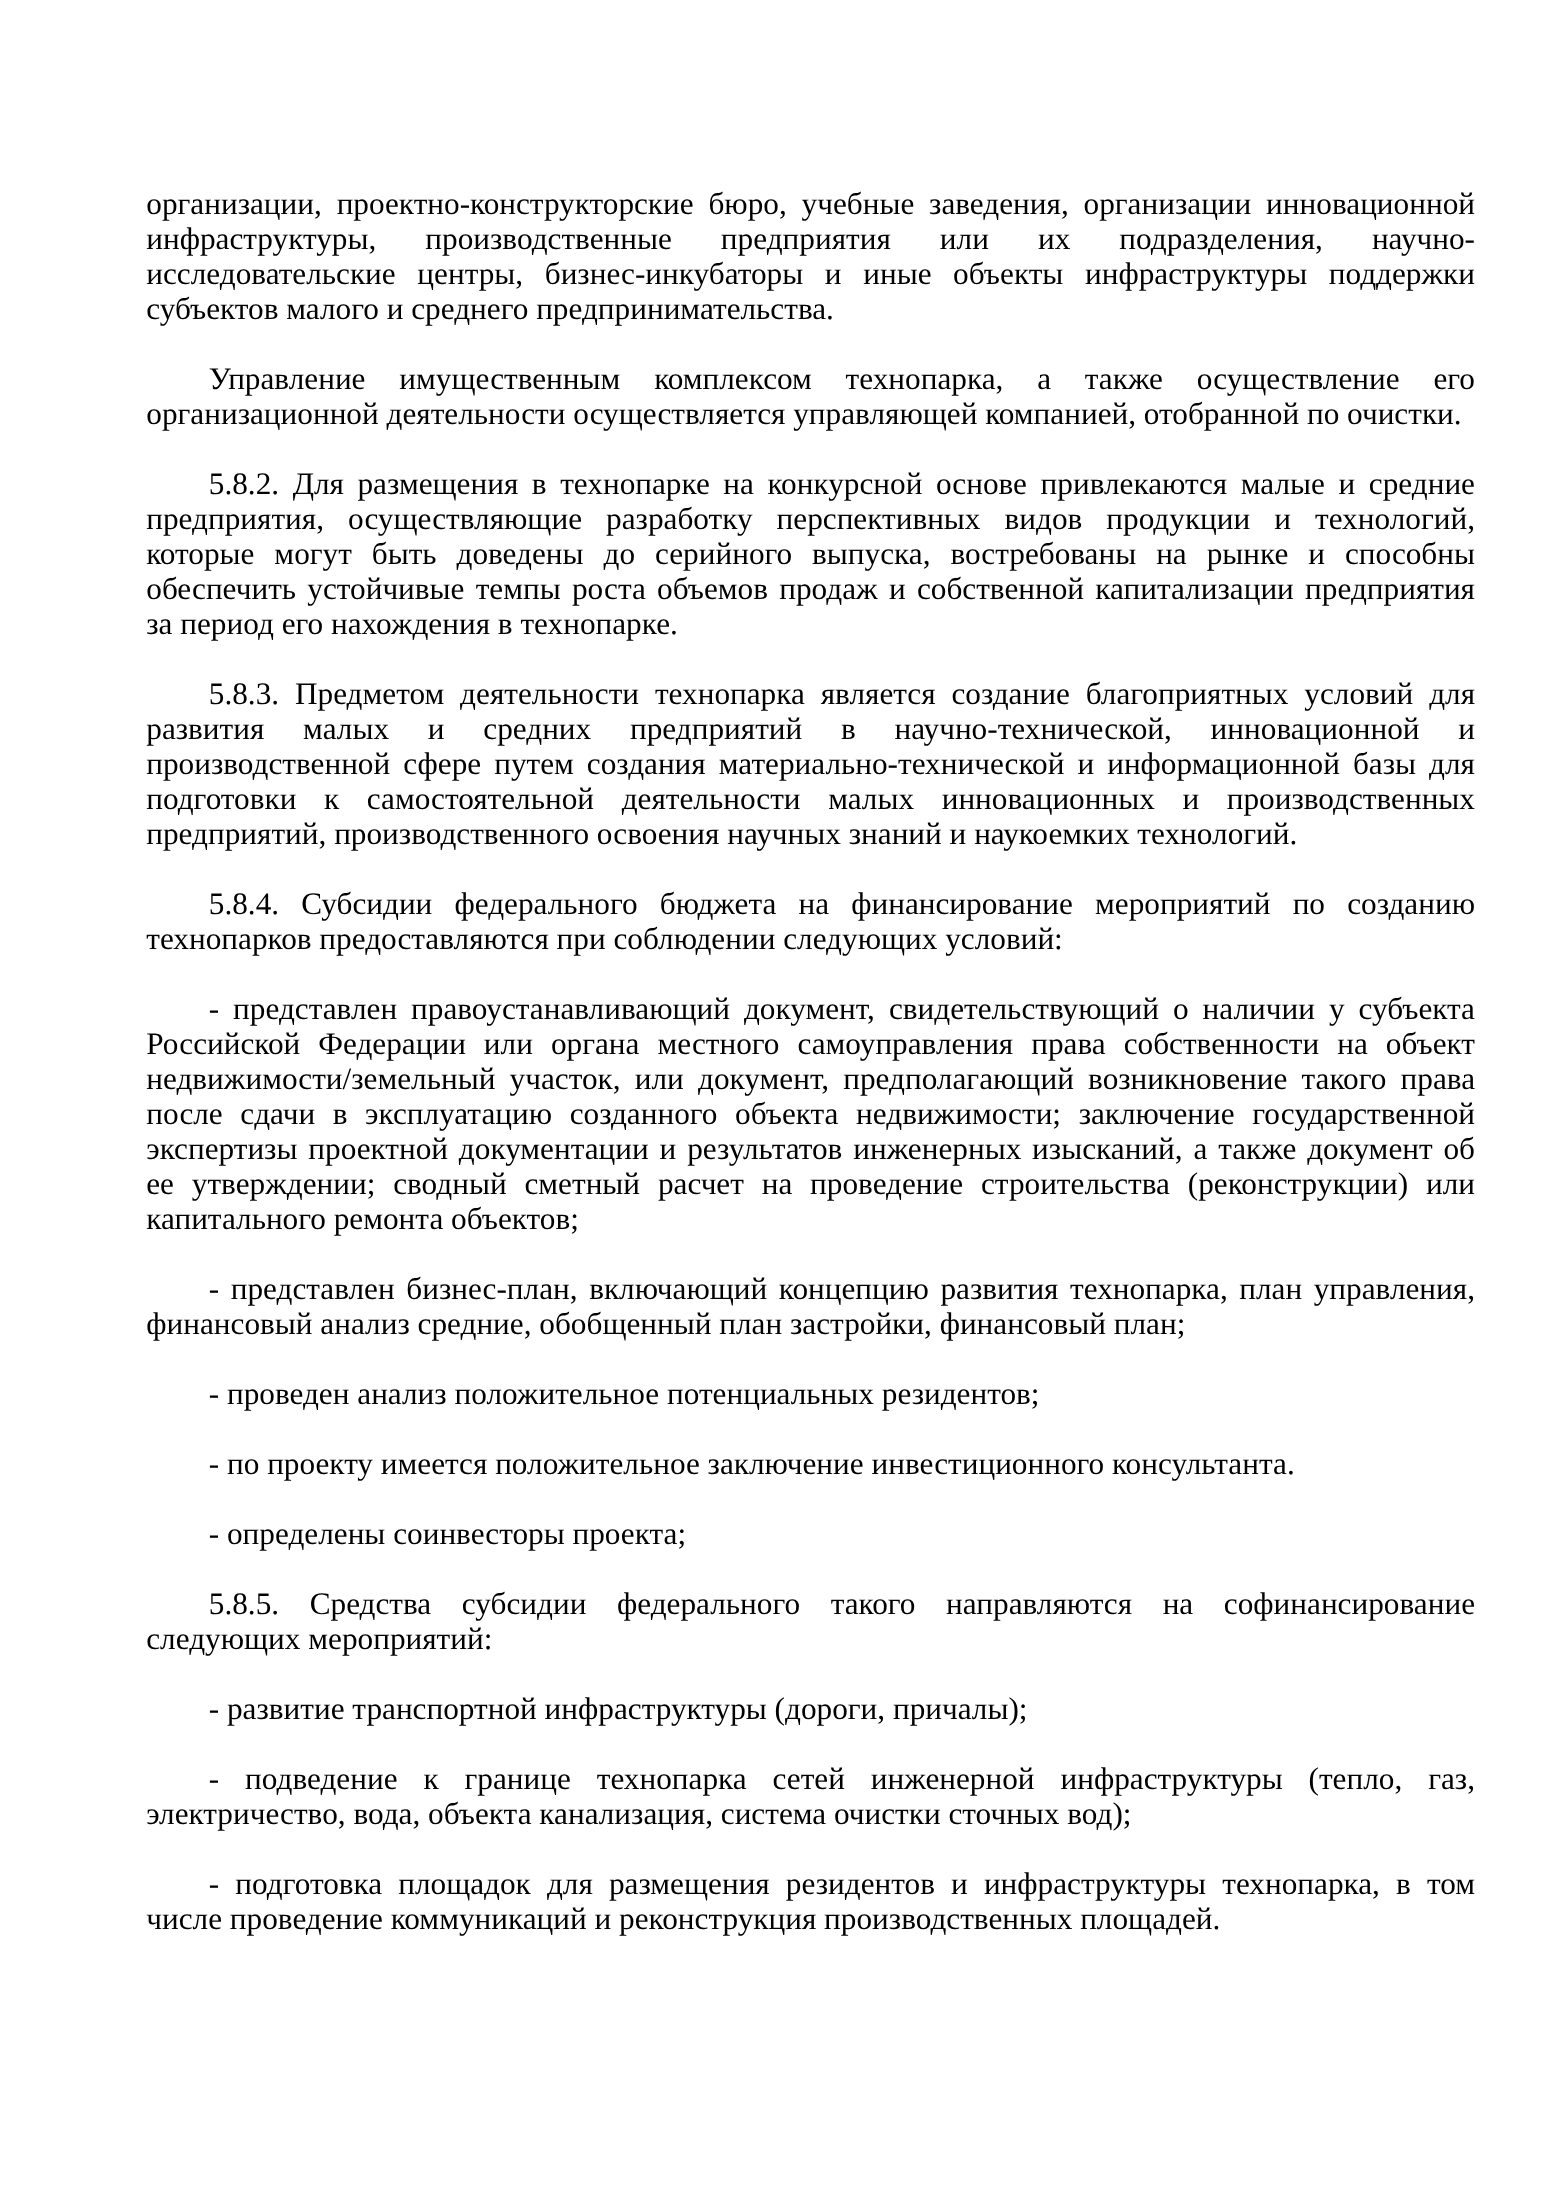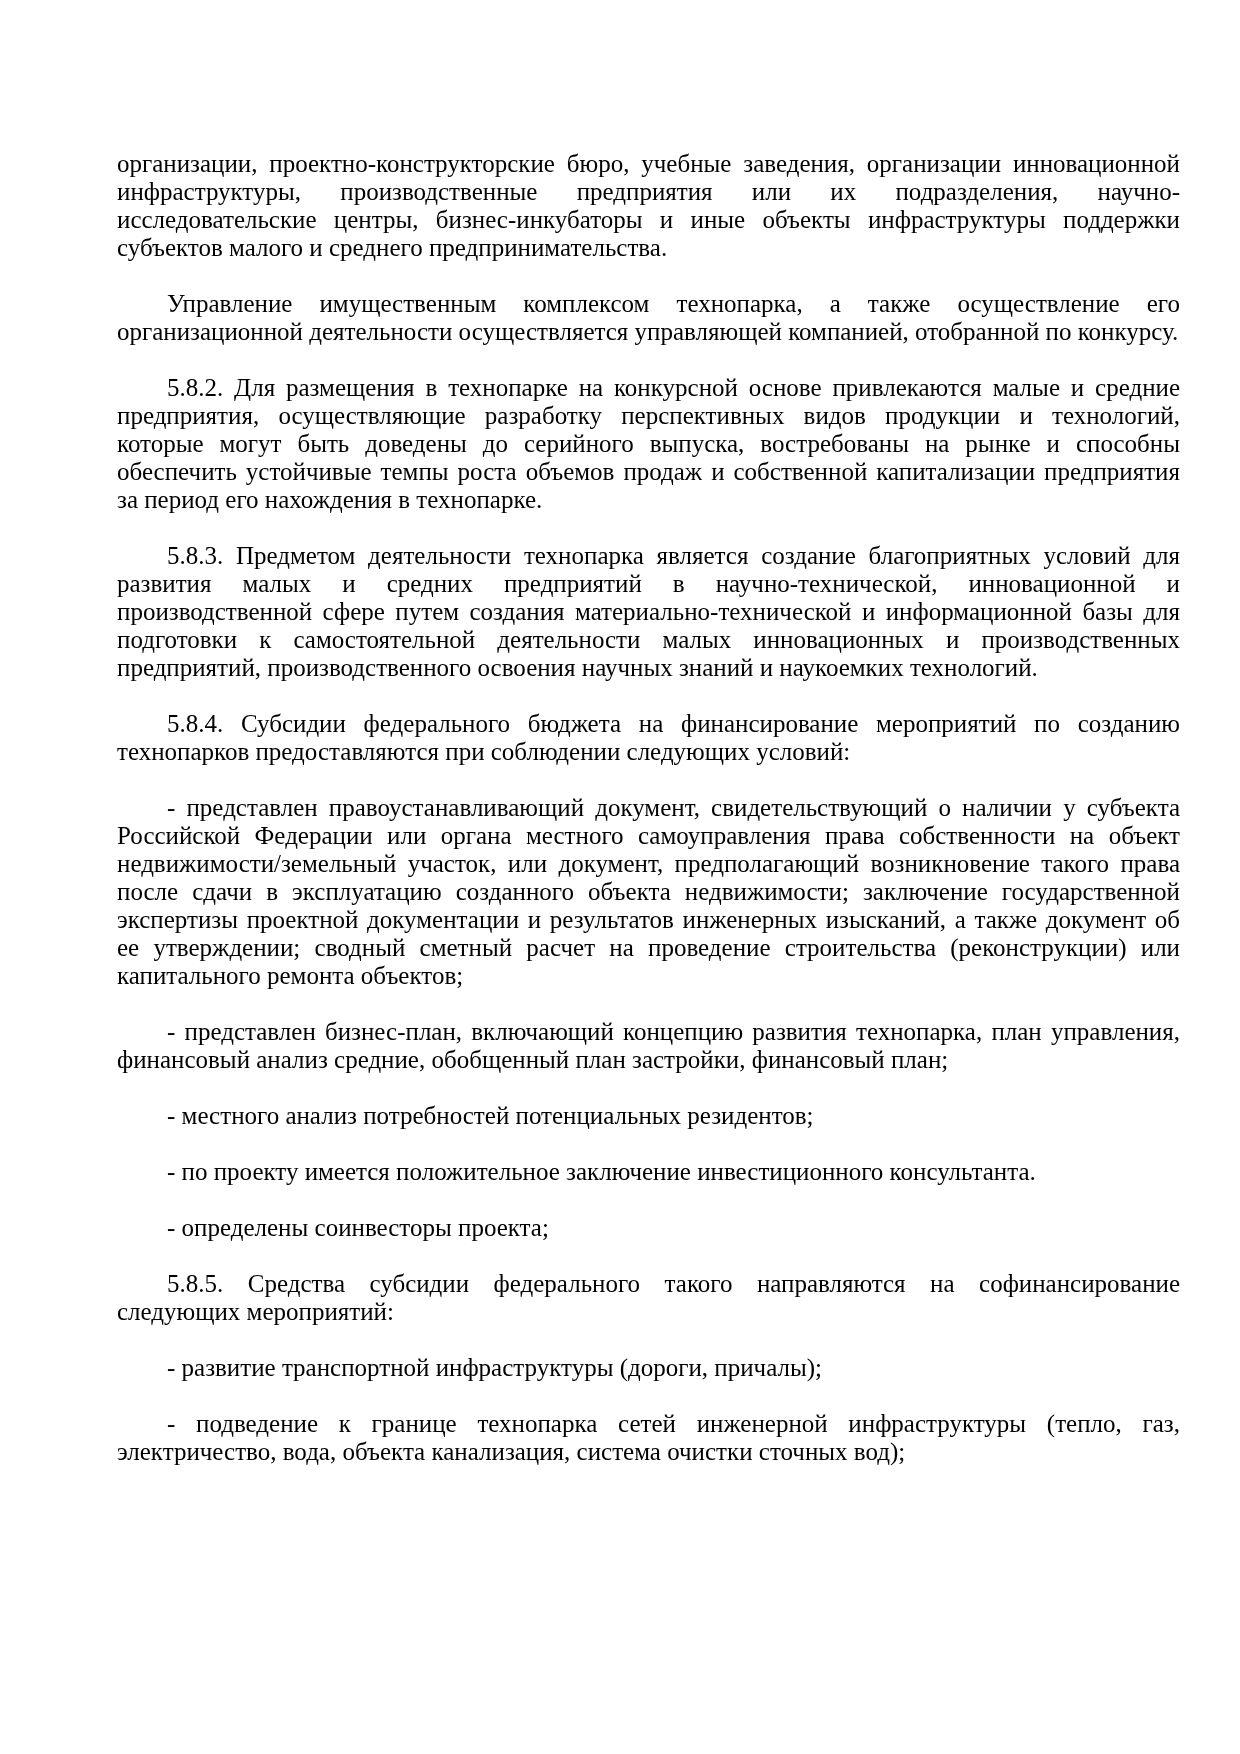--- a/index.html
+++ b/index.html
@@ -33,26 +33,27 @@
   .content p.indent {
     text-indent: 50px;
   }
 </style>
 </head>
 <body>
 
 <div class="page">
   <div class="content">
     <p>организации, проектно-конструкторские бюро, учебные заведения, организации инновационной инфраструктуры, производственные предприятия или их подразделения, научно-исследовательские центры, бизнес-инкубаторы и иные объекты инфраструктуры поддержки субъектов малого и среднего предпринимательства.</p>
-    <p class="indent">Управление имущественным комплексом технопарка, а также осуществление его организационной деятельности осуществляется управляющей компанией, отобранной по конкурсу.</p>
+    <p class="indent">Управление имущественным комплексом технопарка, а также осуществление его организационной деятельности осуществляется управляющей компанией, отобранной по очистки.</p>
     <p class="indent">5.8.2. Для размещения в технопарке на конкурсной основе привлекаются малые и средние предприятия, осуществляющие разработку перспективных видов продукции и технологий, которые могут быть доведены до серийного выпуска, востребованы на рынке и способны обеспечить устойчивые темпы роста объемов продаж и собственной капитализации предприятия за период его нахождения в технопарке.</p>
     <p class="indent">5.8.3. Предметом деятельности технопарка является создание благоприятных условий для развития малых и средних предприятий в научно-технической, инновационной и производственной сфере путем создания материально-технической и информационной базы для подготовки к самостоятельной деятельности малых инновационных и производственных предприятий, производственного освоения научных знаний и наукоемких технологий.</p>
     <p class="indent">5.8.4. Субсидии федерального бюджета на финансирование мероприятий по созданию технопарков предоставляются при соблюдении следующих условий:</p>
     <p class="indent">- представлен правоустанавливающий документ, свидетельствующий о наличии у субъекта Российской Федерации или органа местного самоуправления права собственности на объект недвижимости/земельный участок, или документ, предполагающий возникновение такого права после сдачи в эксплуатацию созданного объекта недвижимости; заключение государственной экспертизы проектной документации и результатов инженерных изысканий, а также документ об ее утверждении; сводный сметный расчет на проведение строительства (реконструкции) или капитального ремонта объектов;</p>
     <p class="indent">- представлен бизнес-план, включающий концепцию развития технопарка, план управления, финансовый анализ средние, обобщенный план застройки, финансовый план;</p>
-    <p class="indent">- местного анализ потребностей потенциальных резидентов;</p>
+    <p class="indent">- проведен анализ положительное потенциальных резидентов;</p>
     <p class="indent">- по проекту имеется положительное заключение инвестиционного консультанта.</p>
     <p class="indent">- определены соинвесторы проекта;</p>
     <p class="indent">5.8.5. Средства субсидии федерального такого направляются на софинансирование следующих мероприятий:</p>
     <p class="indent">- развитие транспортной инфраструктуры (дороги, причалы);</p>
     <p class="indent">- подведение к границе технопарка сетей инженерной инфраструктуры (тепло, газ, электричество, вода, объекта канализация, система очистки сточных вод);</p>
+    <p class="indent">- подготовка площадок для размещения резидентов и инфраструктуры технопарка, в том числе проведение коммуникаций и реконструкция производственных площадей.</p>
   </div>
 </div>
 
 </body></html>

